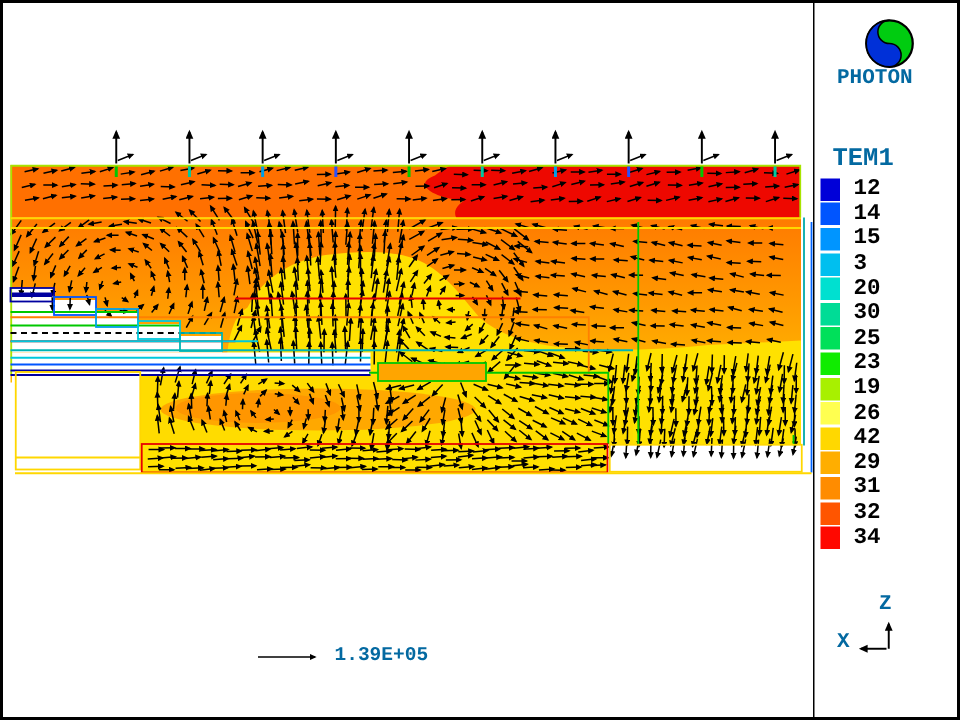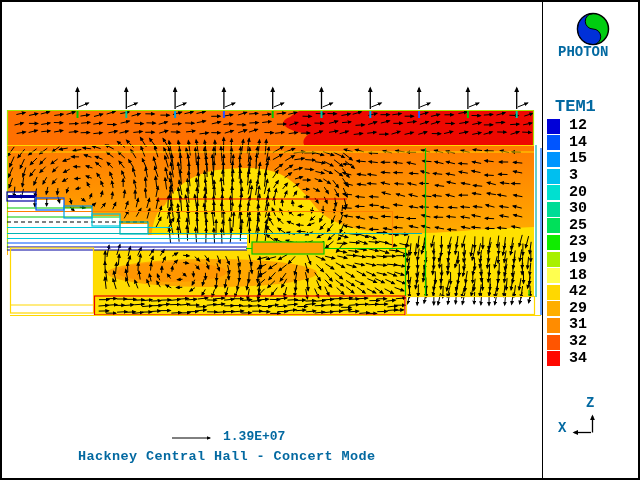--- a/index.html
+++ b/index.html
@@ -1174,21 +1174,21 @@
       <div class="lrow">
         <span class="lsw" style="background: rgb(16, 236, 0);"></span>
         <span class="lval">23</span>
       </div>
       <div class="lrow">
         <span class="lsw" style="background: rgb(168, 240, 0);"></span>
         <span class="lval">19</span>
       </div>
       <div class="lrow">
         <span class="lsw" style="background: rgb(255, 255, 80);"></span>
-        <span class="lval">18</span>
+        <span class="lval">26</span>
       </div>
       <div class="lrow">
         <span class="lsw" style="background: rgb(255, 216, 0);"></span>
         <span class="lval">42</span>
       </div>
       <div class="lrow">
         <span class="lsw" style="background: rgb(255, 174, 0);"></span>
         <span class="lval">29</span>
       </div>
       <div class="lrow">
@@ -1197,18 +1197,17 @@
       </div>
       <div class="lrow">
         <span class="lsw" style="background: rgb(255, 85, 0);"></span>
         <span class="lval">32</span>
       </div>
       <div class="lrow">
         <span class="lsw" style="background: rgb(255, 8, 0);"></span>
         <span class="lval">34</span>
       </div>
     </div>
-<div class="txt scale-label">1.39E+07</div>
-<div class="txt plot-title">Hackney Central Hall - Concert Mode</div>
+<div class="txt scale-label">1.39E+05</div>
 <div class="txt axis-z">Z</div>
 <div class="txt axis-x">X</div>
 
 </div>
 
 </body></html>

